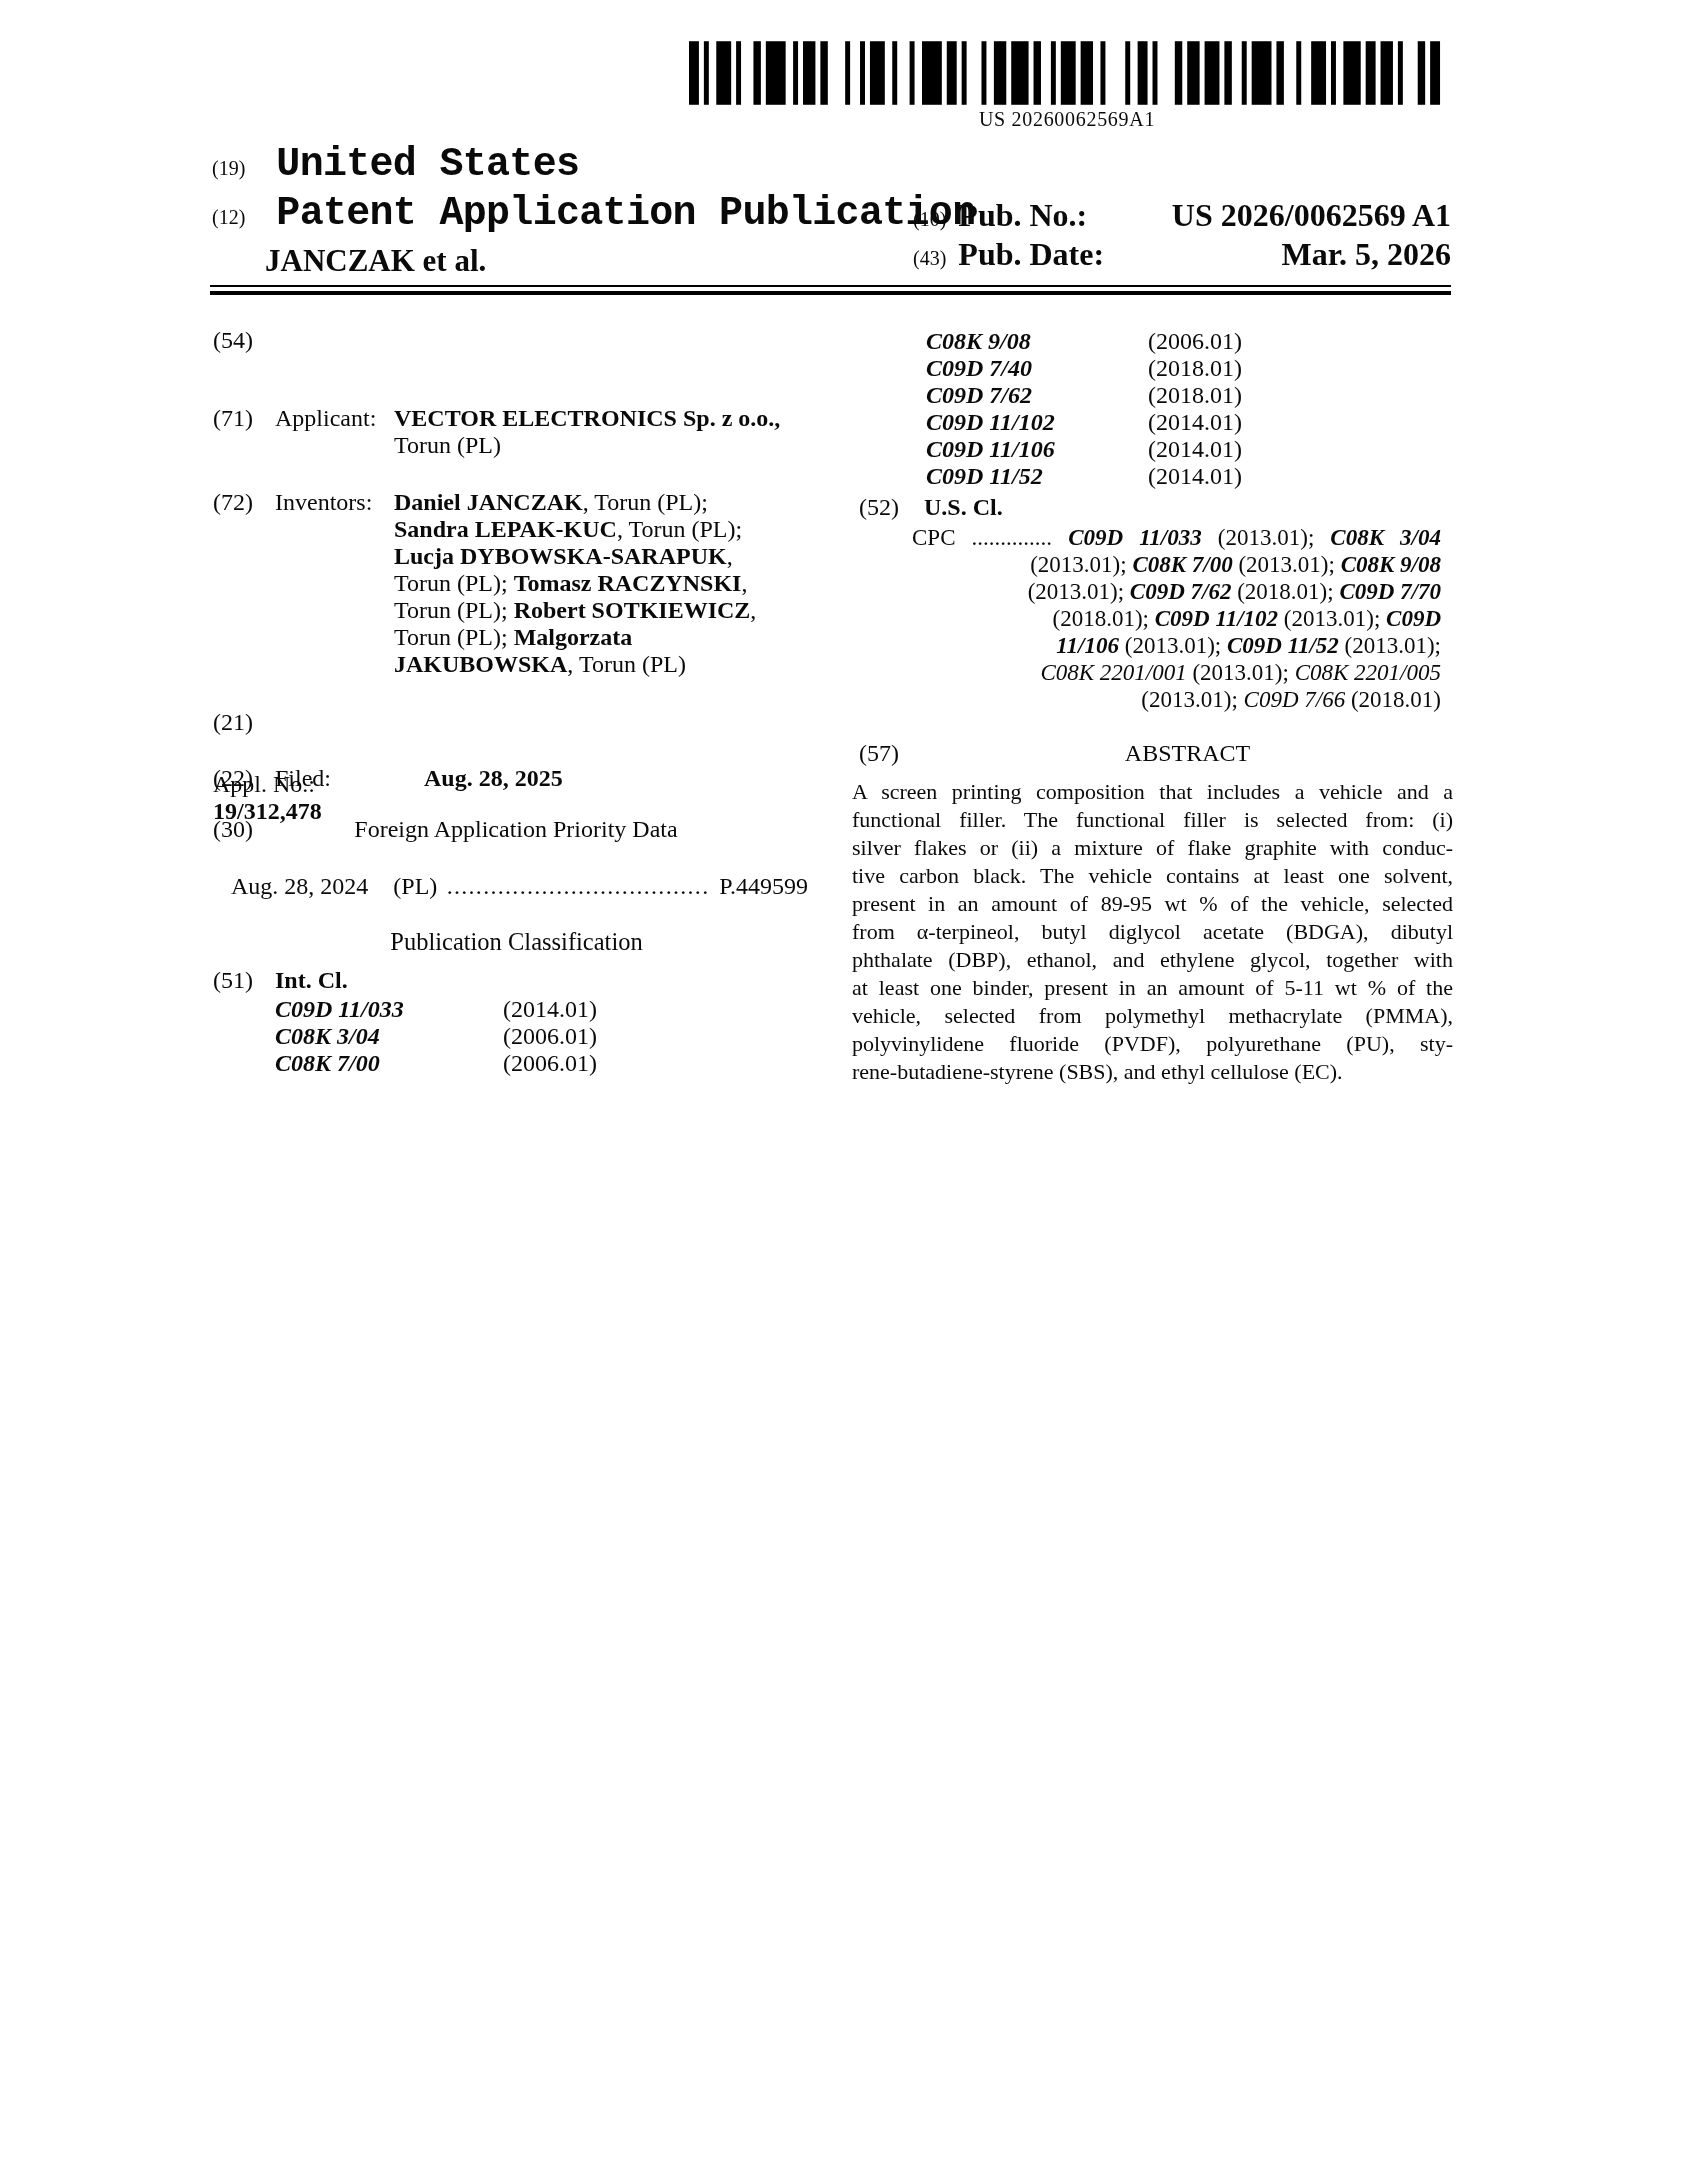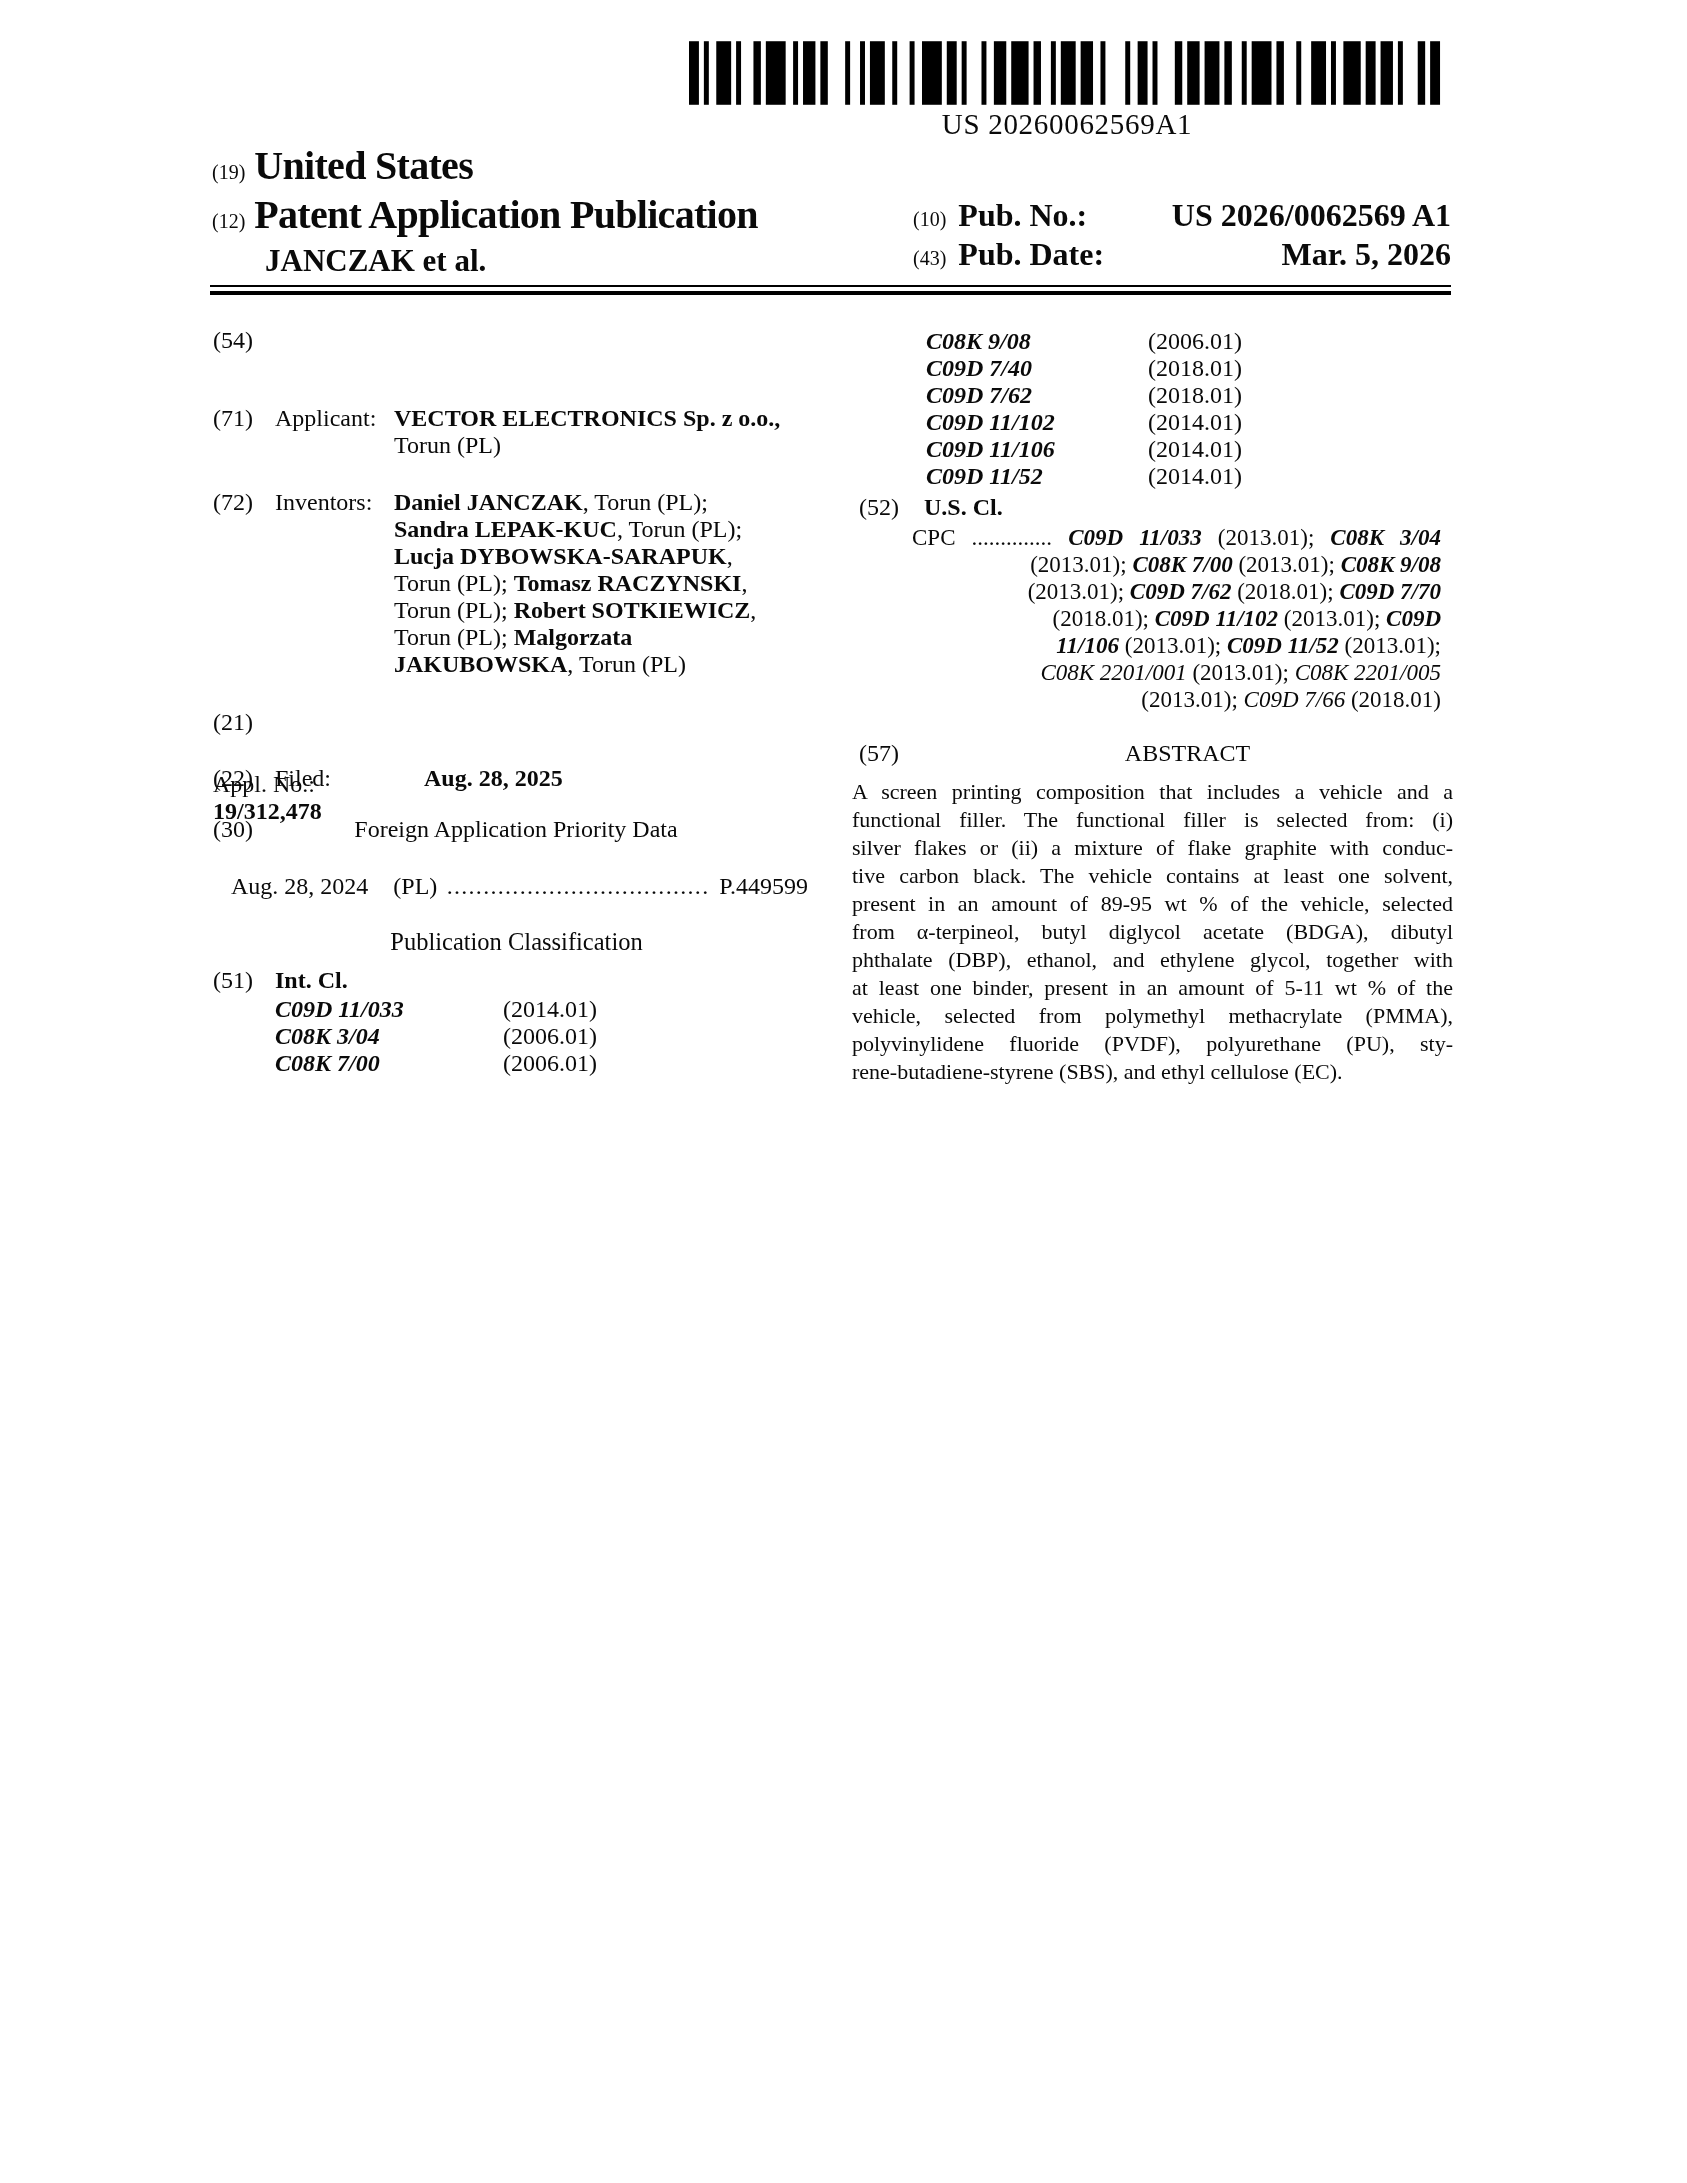--- a/index.html
+++ b/index.html
@@ -8,24 +8,24 @@
     width:1687px;height:2183px;
     background:#ffffff;
     font-family:"Liberation Serif","DejaVu Serif",serif;
     color:#0a0a0a;
     overflow:hidden;
   }
   .abs{position:absolute;}
   
   .barcode-wrap{left:689px;top:41px;width:756px;height:64px;}
   .barcode-num{left:689px;top:108px;width:756px;text-align:center;
-    font-size:29px;letter-spacing:0.7px;white-space:nowrap;}
+    font-size:20px;letter-spacing:0.7px;white-space:nowrap;}
   .hrow{display:flex;align-items:baseline;white-space:nowrap;}
   .paren-label{font-size:20px;font-weight:normal;flex:0 0 auto;}
-  .big-title{font-size:40px;font-weight:bold;letter-spacing:-0.7px;margin-left:9px;}
+  .big-title{font-size:40px;font-weight:bold;letter-spacing:-0.7px;margin-left:31px;font-family:Liberation Mono, monospace;}
   .row-united{left:212px;top:142px;}
   .row-patent{left:212px;top:191px;}
   .row-janczak{left:265px;top:243px;font-size:31px;font-weight:bold;}
   .hright{left:913px;width:538px;}
   .row-pubno{top:197px;}
   .row-pubdate{top:236px;}
   .hr-key{font-size:32px;font-weight:bold;margin-left:12px;}
   .hr-val{font-size:32px;font-weight:bold;margin-left:auto;}
   .rule{left:210px;top:285px;width:1241px;height:2px;
     border-top:2px solid #000;border-bottom:4px solid #000;padding-top:2px;

